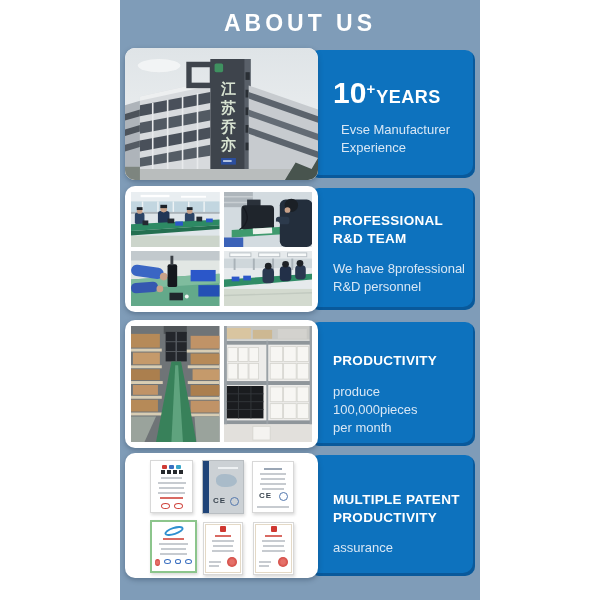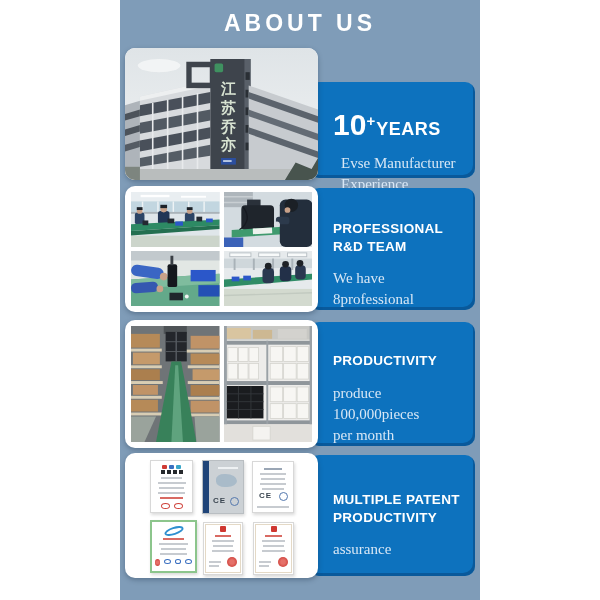--- a/index.html
+++ b/index.html
@@ -29,21 +29,21 @@
   .grid2{position:absolute;inset:6px;display:grid;grid-template-columns:1fr 1fr;grid-template-rows:1fr 1fr;gap:4px;}
   .grid1{position:absolute;inset:6px;display:grid;grid-template-columns:1fr 1fr;gap:4px;}
   .grid2 svg,.grid1 svg{width:100%;height:100%;display:block;}
   
   .stat{line-height:1;margin-top:2px;}
   .stat-num{font-size:30px;font-weight:800;}
   .stat-sup{font-size:15px;font-weight:800;vertical-align:9px;}
   .stat-unit{font-size:18px;font-weight:800;letter-spacing:.5px;margin-left:1px;}
   .heading{font-size:13.5px;font-weight:800;line-height:1.3;letter-spacing:.3px;}
   .heading span{display:block;}
-  .desc{margin:13px 0 0 0;font-size:15px;line-height:1.4;color:var(--description-text);font-family:Liberation Serif, serif;}
+  .desc{margin:13px 0 0 0;font-size:13px;line-height:1.4;color:var(--description-text);}
   .desc .dline{display:block;white-space:pre-wrap;}
   .desc.indent{margin-left:8px;}
   
   .cert-area{position:absolute;inset:0;}
   .cert{position:absolute;background:#ffffff;border:1px solid #d8d8d8;box-shadow:1px 2px 3px rgba(0,0,0,.15);padding:3px;overflow:hidden;}
   .cline{height:2px;background:#c7cbd0;margin:3px auto 0;}
   .cline.red{background:#d96a63;}
   .dotrow{display:flex;justify-content:center;gap:2px;margin-top:1px;}
   .dot{width:5px;height:4px;border-radius:1px;}
   .sq{width:4px;height:4px;background:#26292d;}
@@ -67,21 +67,21 @@
 <body>
 
 <div class="canvas">
   <div class="column">
 
     <div class="header">
       <h1>ABOUT US</h1>
     </div>
 
     <section class="row" style="top:48px;height:132px;">
-      <div class="panel" style="padding-top:26px;margin-top:32px;">
+      <div class="panel" style="padding-top:26px;">
         <div class="stat"><span class="stat-num">10</span><sup class="stat-sup">+</sup><span class="stat-unit">YEARS</span></div>
         <p class="desc indent">
           <span class="dline">Evse Manufacturer</span>
           <span class="dline">Experience</span>
         </p>
       </div>
       <figure class="photo-card" style="margin:0;">
         <div class="photo-full">
           <svg viewBox="0 0 181 120" preserveAspectRatio="none">
             <defs>
@@ -133,27 +133,28 @@
 
             <rect x="0" y="110" width="181" height="10" fill="#b9bdbd"></rect>
             <polygon points="150,120 160,104 175,110 181,100 181,120" fill="#48544e"></polygon>
             <rect x="0" y="108" width="14" height="12" fill="#7d857f"></rect>
           </svg>
         </div>
       </figure>
     </section>
 
     <section class="row" style="top:186px;height:126px;">
-      <div class="panel" style="padding-top:32px;">
+      <div class="panel" style="padding-top:24px;">
         <div class="heading">
           <span>PROFESSIONAL</span>
           <span>R&amp;D TEAM</span>
         </div>
         <p class="desc">
           <span class="dline">We have 8professional</span>
+          <span class="dline">R&amp;D personnel</span>
         </p>
       </div>
       <figure class="photo-card" style="margin:0;">
         <div class="grid2">
           <svg viewBox="0 0 92 58" preserveAspectRatio="none">
             <rect width="92" height="58" fill="#dfe6ea"></rect>
             <rect y="0" width="92" height="10" fill="#e9eef1"></rect>
             <rect x="10" y="3" width="30" height="2.5" fill="#ffffff"></rect>
             <rect x="52" y="4" width="26" height="2" fill="#ffffff"></rect>
             <rect y="10" width="92" height="12" fill="#c2d6e0"></rect>

